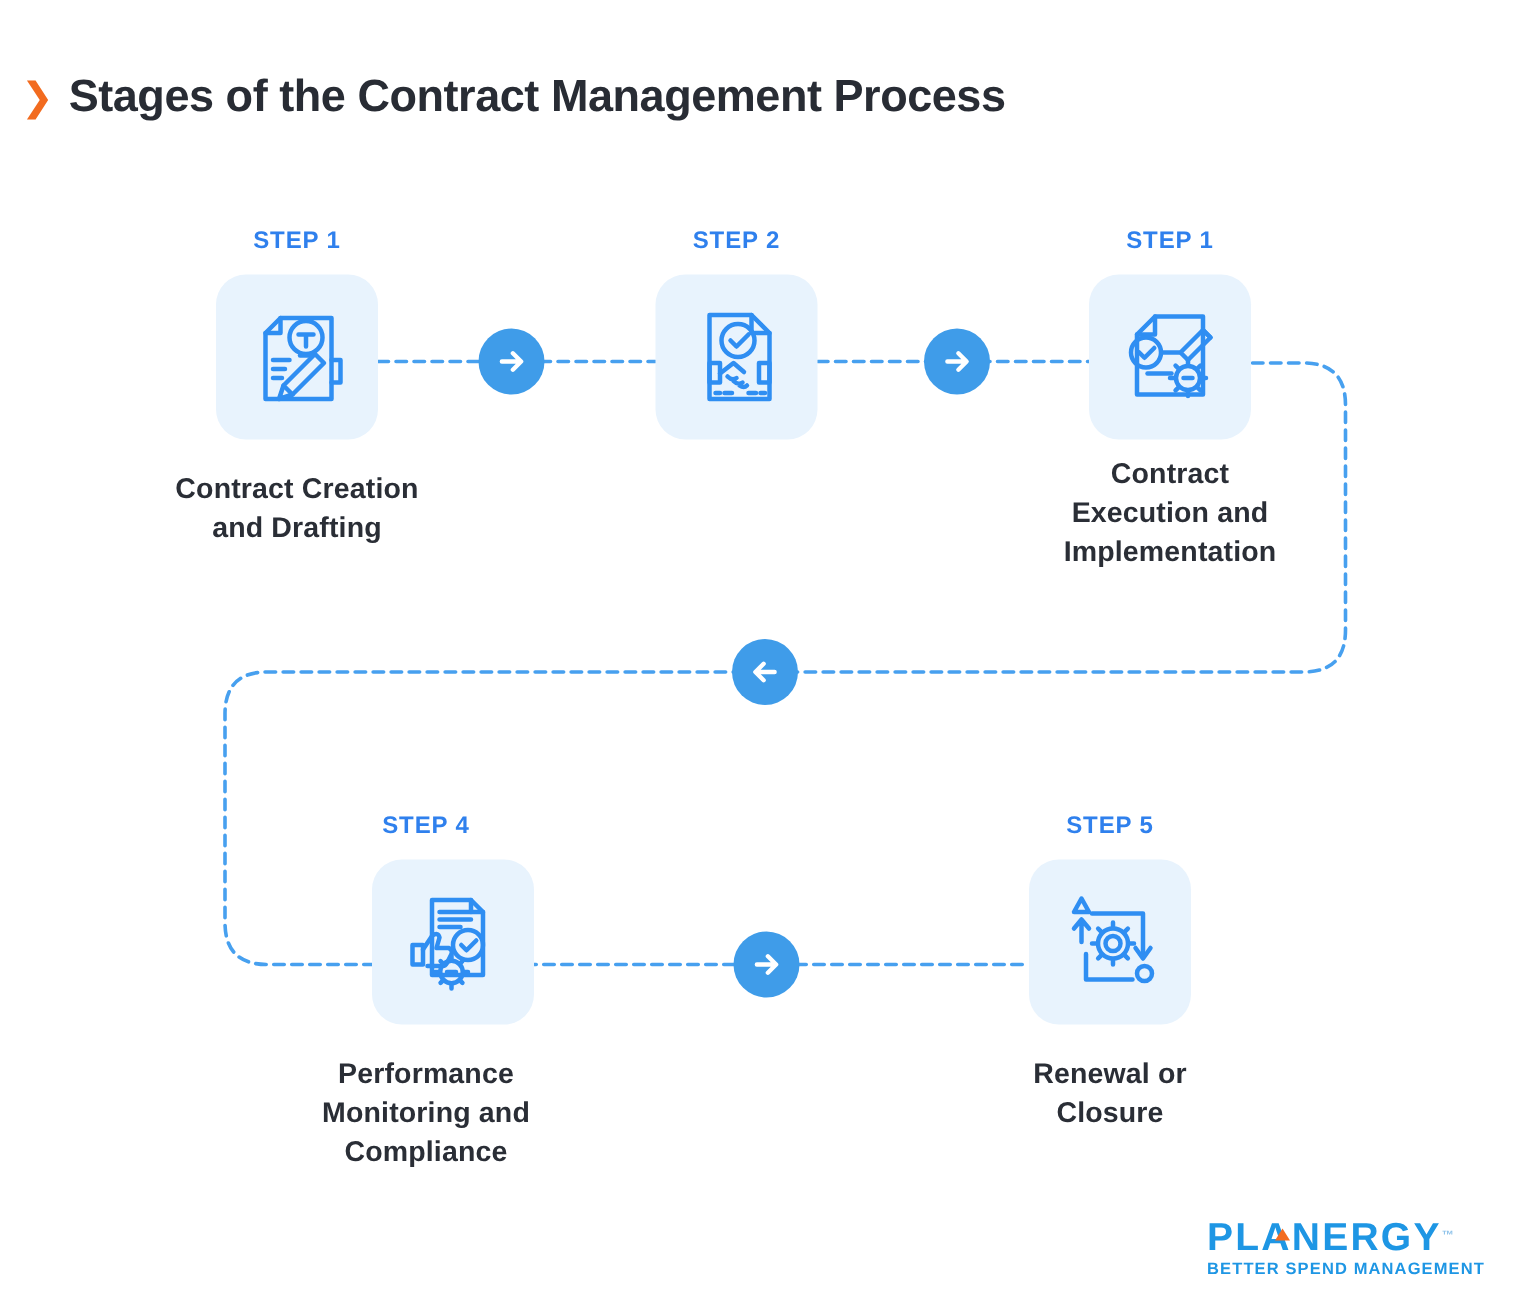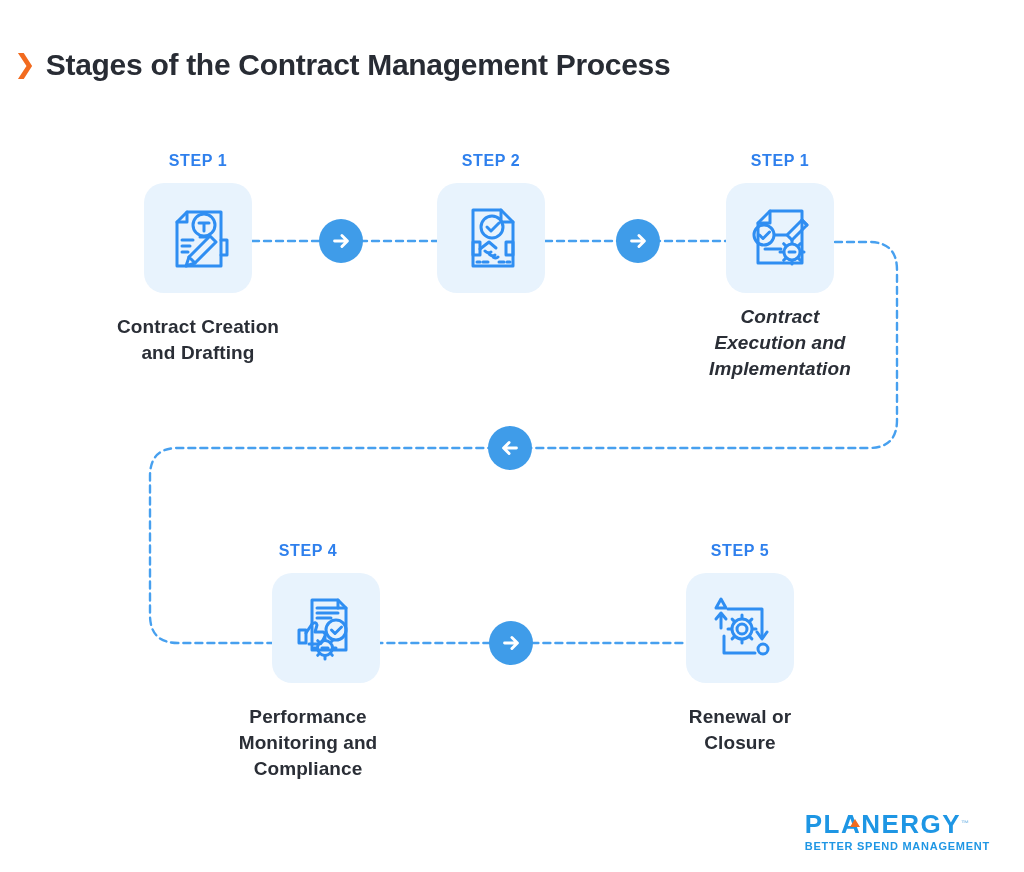--- a/index.html
+++ b/index.html
@@ -31,21 +31,21 @@
   }
   .step-box{
     width:108px;height:110px;border-radius:20px;background:#e8f3fd;
     display:flex;align-items:center;justify-content:center;
   }
   .step-caption{
     position:absolute;left:50%;transform:translateX(-50%);top:131px;width:max-content;
     text-align:center;white-space:pre-line;
     color:#2a2e36;font-size:19px;line-height:26px;font-weight:700;letter-spacing:0.1px;
   }
-  .step3 .step-caption{top:121px;font-style:italic;}
+  .step3 .step-caption{top:121px;}
   .icon-svg{display:block;}
   
   .logo{position:absolute;right:34px;top:810px;z-index:5;text-align:left;}
   .logo-name{
     position:relative;color:#1e96e4;font-size:26px;font-weight:700;letter-spacing:1.5px;line-height:28px;
   }
   .logo-tm{font-size:8px;font-weight:700;color:#8fc3ea;vertical-align:top;letter-spacing:0;}
   .logo-a-accent{
     position:absolute;left:45px;top:9px;width:0;height:0;z-index:6;
     border-left:5px solid transparent;border-right:5px solid transparent;border-bottom:8px solid #f26b1f;
@@ -121,21 +121,21 @@
       <circle cx="48" cy="50" r="8"></circle>
       <path d="M56.5,50 H60 M53.9,55.9 l2.4,2.4 M48,58.5 V62 M42.1,55.9 l-2.4,2.4 M39.5,50 H36 M42.1,44.1 l-2.4,-2.4 M48,41.5 V38 M53.9,44.1 l2.4,-2.4"></path>
       <path d="M45,50 h6"></path>
     </svg>
   </div>
   <div class="step-caption">Contract
 Execution and
 Implementation</div>
 </div>
 
-<div class="step step4" style="left:236px;top:573px;padding-left:36px;">
+<div class="step step4" style="left:212px;top:573px;padding-left:36px;">
   <div class="step-label">STEP 4</div>
   <div class="step-box">
     <svg class="icon-svg" width="72" height="72" viewBox="0 0 72 72" fill="none" stroke="#2f8ef2" stroke-width="3" stroke-linecap="round" stroke-linejoin="round">
       <path d="M22,8 H48 L56,16 V58 H22 Z"></path>
       <path d="M48,8 V16 H56"></path>
       <path d="M27,16 h21 M27,21 h21 M27,26 h14"></path>
       <rect x="9" y="38" width="7" height="13"></rect>
       <path d="M16,41 l6,-9 q4,-3 5,1 l-2,7 h8 q3,1 2,4 l-3,6 q-1,2 -3,2 h-10"></path>
       <circle cx="46" cy="38" r="10"></circle>
       <path d="M41.5,38 l3.5,3.5 6.5,-6.5"></path>

